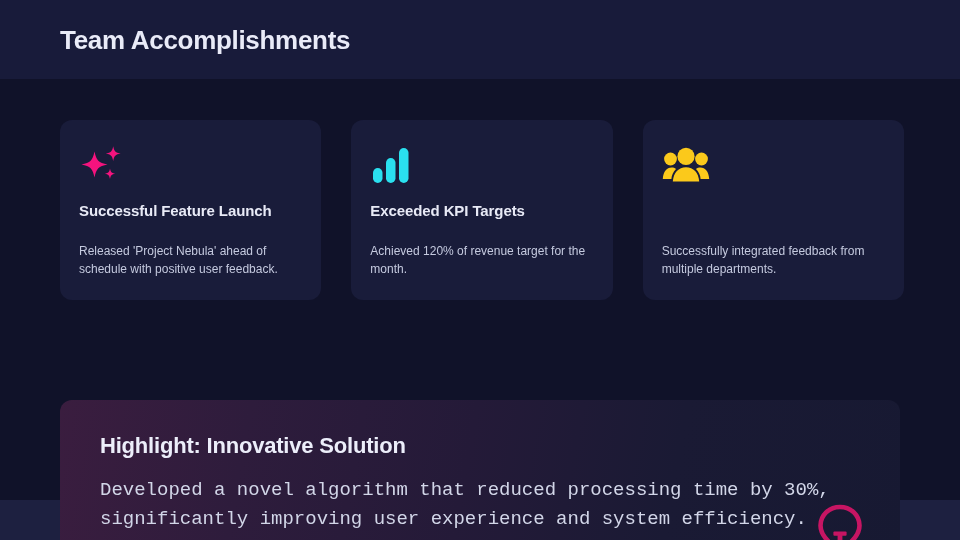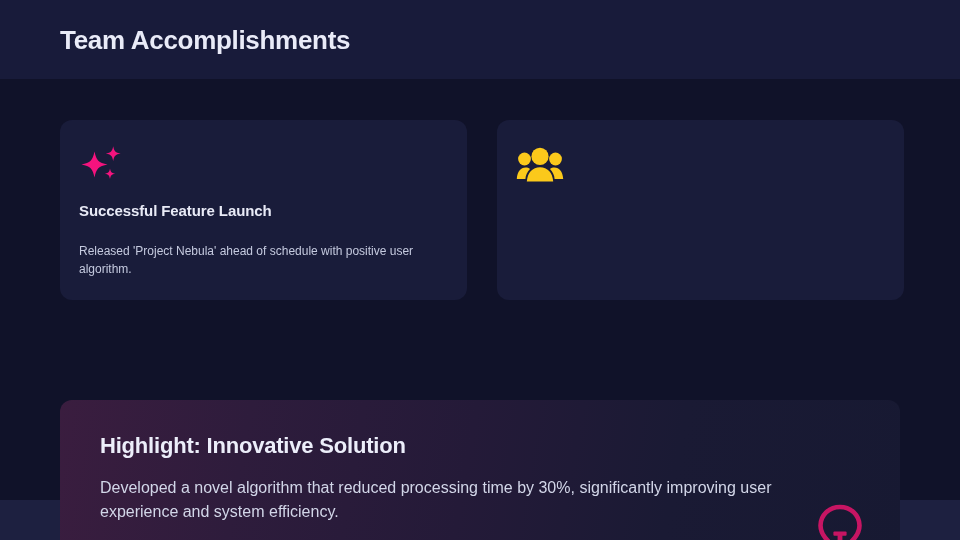--- a/index.html
+++ b/index.html
@@ -121,24 +121,25 @@
   .highlight-title {
     font-size: 22px;
     font-weight: bold;
     color: #eceefa;
     letter-spacing: -0.2px;
     line-height: 1.2;
     margin-bottom: 17px;
   }
 
   .highlight-desc {
-    font-size: 16px;
+    font-size: 19px;
     line-height: 1.5;
     color: #d2d6e8;
     max-width: 740px;
+    font-family: Liberation Mono, monospace;
   }
 
   .highlight-bulb {
     position: absolute;
     right: 32px;
     bottom: 14px;
     width: 56px;
     height: 62px;
     opacity: 1;
   }
@@ -163,40 +164,52 @@
           <svg width="46" height="42" viewBox="0 0 46 42" aria-hidden="true">
 
             <path d="M15.5 7.5 C17.3 16.4 19.6 18.7 28.5 20.5 C19.6 22.3 17.3 24.6 15.5 33.5 C13.7 24.6 11.4 22.3 2.5 20.5 C11.4 18.7 13.7 16.4 15.5 7.5 Z" fill="#f5137e"></path>
 
             <path d="M34.2 2.2 C35.2 7.4 36.4 8.6 41.6 9.6 C36.4 10.6 35.2 11.8 34.2 17.0 C33.2 11.8 32.0 10.6 26.8 9.6 C32.0 8.6 33.2 7.4 34.2 2.2 Z" fill="#f5137e"></path>
 
             <path d="M31.0 24.6 C31.7 28.3 32.5 29.1 36.2 29.8 C32.5 30.5 31.7 31.3 31.0 35.0 C30.3 31.3 29.5 30.5 25.8 29.8 C29.5 29.1 30.3 28.3 31.0 24.6 Z" fill="#f5137e"></path>
           </svg>
         </div>
         <div class="card-title">Successful Feature Launch</div>
-        <div class="card-desc">Released 'Project Nebula' ahead of schedule with positive user algorithm.</div>
-      </div>
-
+        <div class="card-desc">Released 'Project Nebula' ahead of schedule with positive user feedback.</div>
+      </div>
+
+      <div class="card card--kpi">
+        <div class="card-icon">
+          <svg width="42" height="40" viewBox="0 0 42 40" aria-hidden="true">
+            <rect x="3" y="23" width="9.5" height="15" rx="4.75" fill="#2ae0ef"></rect>
+            <rect x="16" y="13" width="9.5" height="25" rx="4.75" fill="#2ae0ef"></rect>
+            <rect x="29" y="3" width="9.5" height="35" rx="4.75" fill="#2ae0ef"></rect>
+          </svg>
+        </div>
+        <div class="card-title">Exceeded KPI Targets</div>
+        <div class="card-desc">Achieved 120% of revenue target for the month.</div>
+      </div>
 
       <div class="card card--collab">
         <div class="card-icon">
           <svg width="48" height="38" viewBox="0 0 48 38" aria-hidden="true">
 
             <circle cx="8.5" cy="13" r="6.4" fill="#fbc91b"></circle>
 
             <circle cx="39.5" cy="13" r="6.4" fill="#fbc91b"></circle>
 
             <path d="M0.8 33 C1.4 25.6 4.6 21.6 9.6 21.6 C11.3 21.6 12.8 22.1 14.0 22.9 C11.2 25.6 9.6 29.2 9.4 33 Z" fill="#fbc91b"></path>
             <path d="M47.2 33 C46.6 25.6 43.4 21.6 38.4 21.6 C36.7 21.6 35.2 22.1 34.0 22.9 C36.8 25.6 38.4 29.2 38.6 33 Z" fill="#fbc91b"></path>
 
             <circle cx="24" cy="10.4" r="8.6" fill="#fbc91b"></circle>
 
             <path d="M10.8 35.6 C11.4 26.4 16.6 21.2 24 21.2 C31.4 21.2 36.6 26.4 37.2 35.6 Z" fill="#fbc91b"></path>
           </svg>
         </div>
+        <div class="card-desc">Successfully integrated feedback from multiple departments.</div>
       </div>
 
     </div>
 
     <div class="highlight">
       <div class="highlight-title">Highlight: Innovative Solution</div>
       <div class="highlight-desc">Developed a novel algorithm that reduced processing time by 30%, significantly improving user experience and system efficiency.</div>
 
       <div class="highlight-bulb">
         <svg width="56" height="62" viewBox="0 0 56 62" aria-hidden="true">

